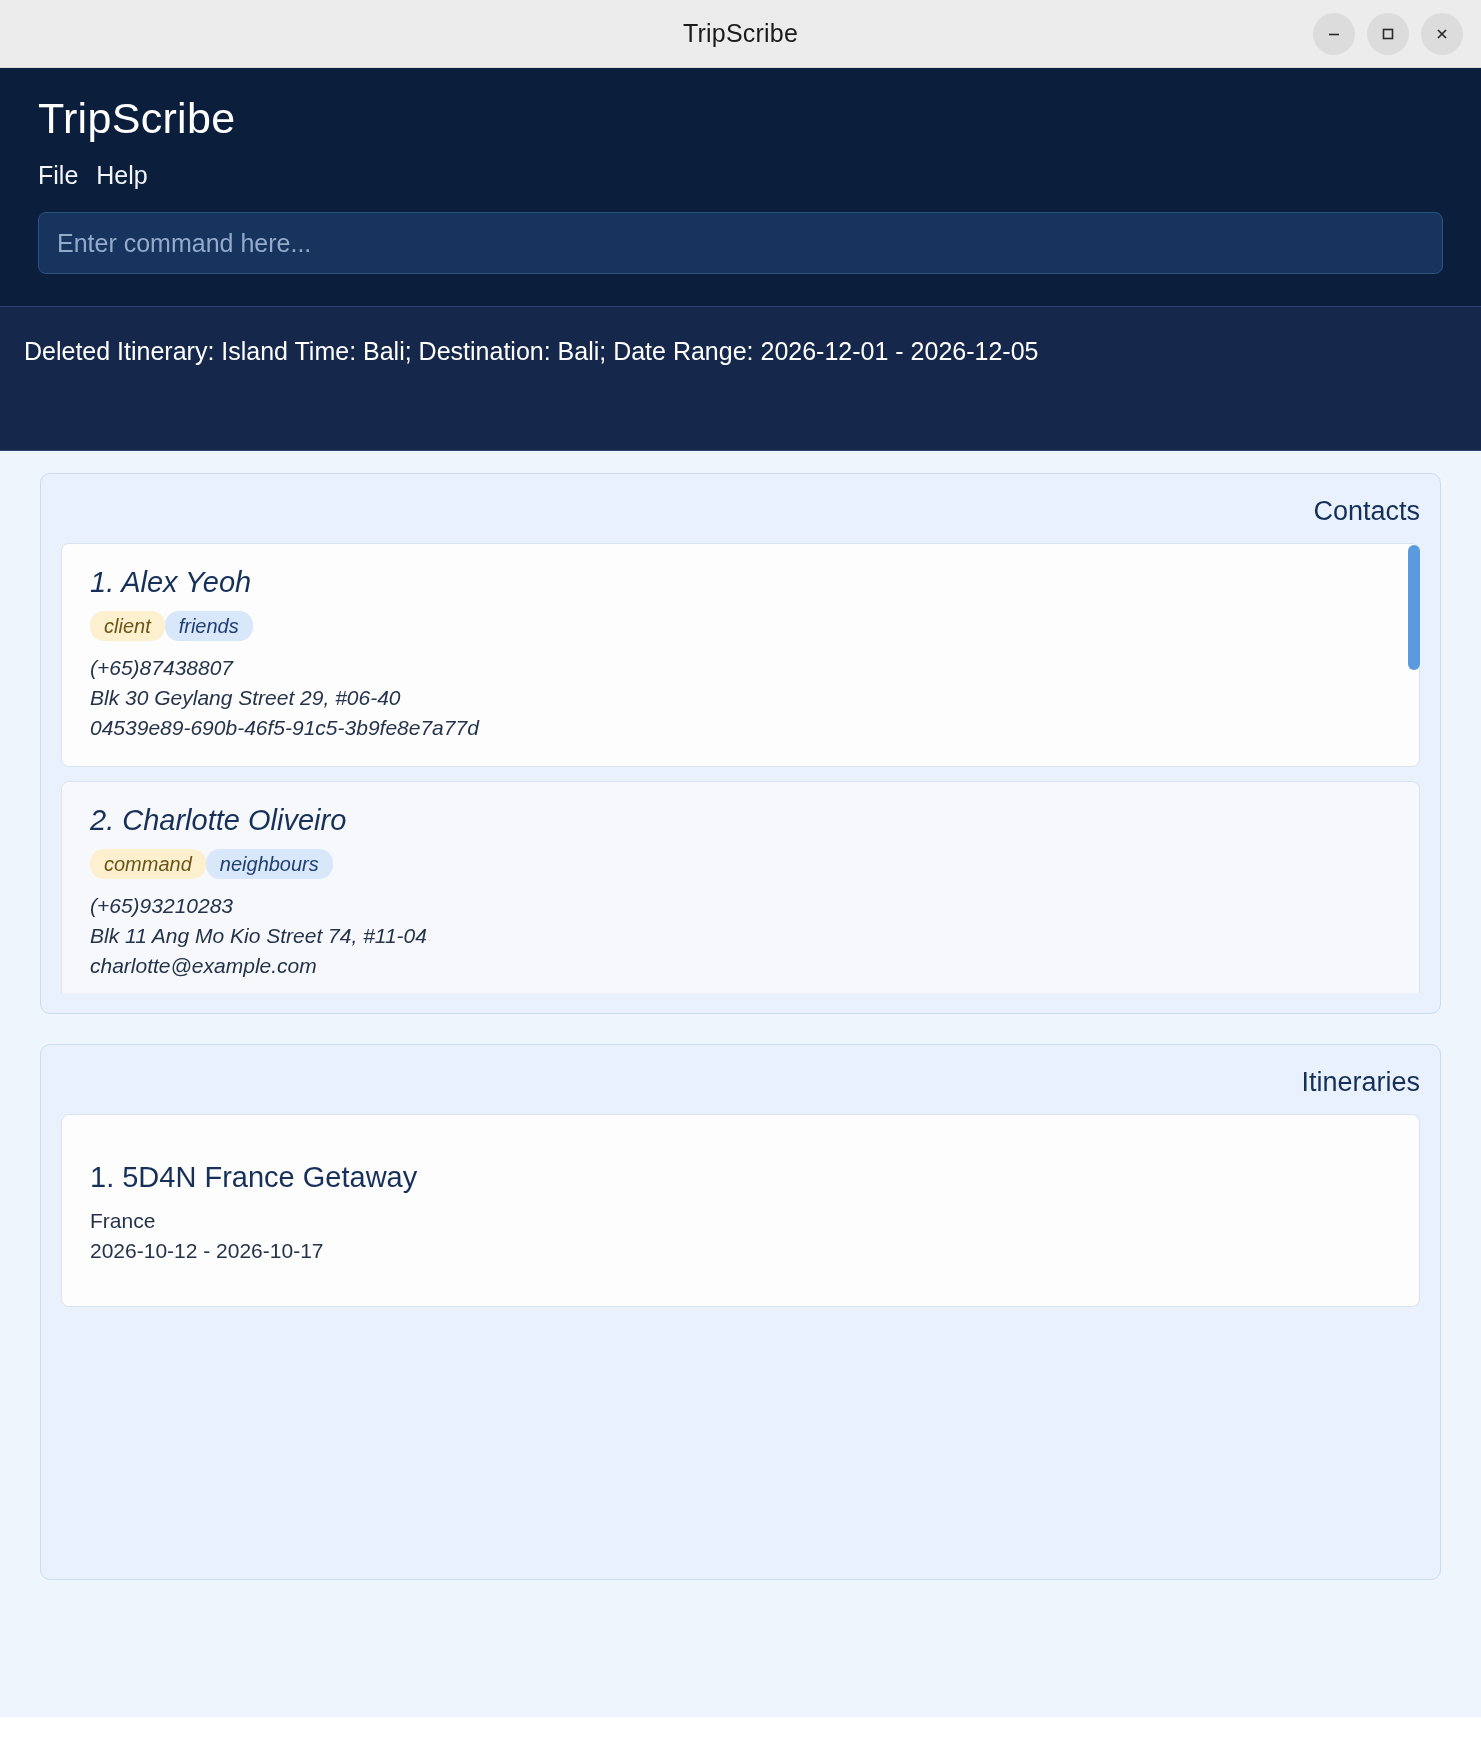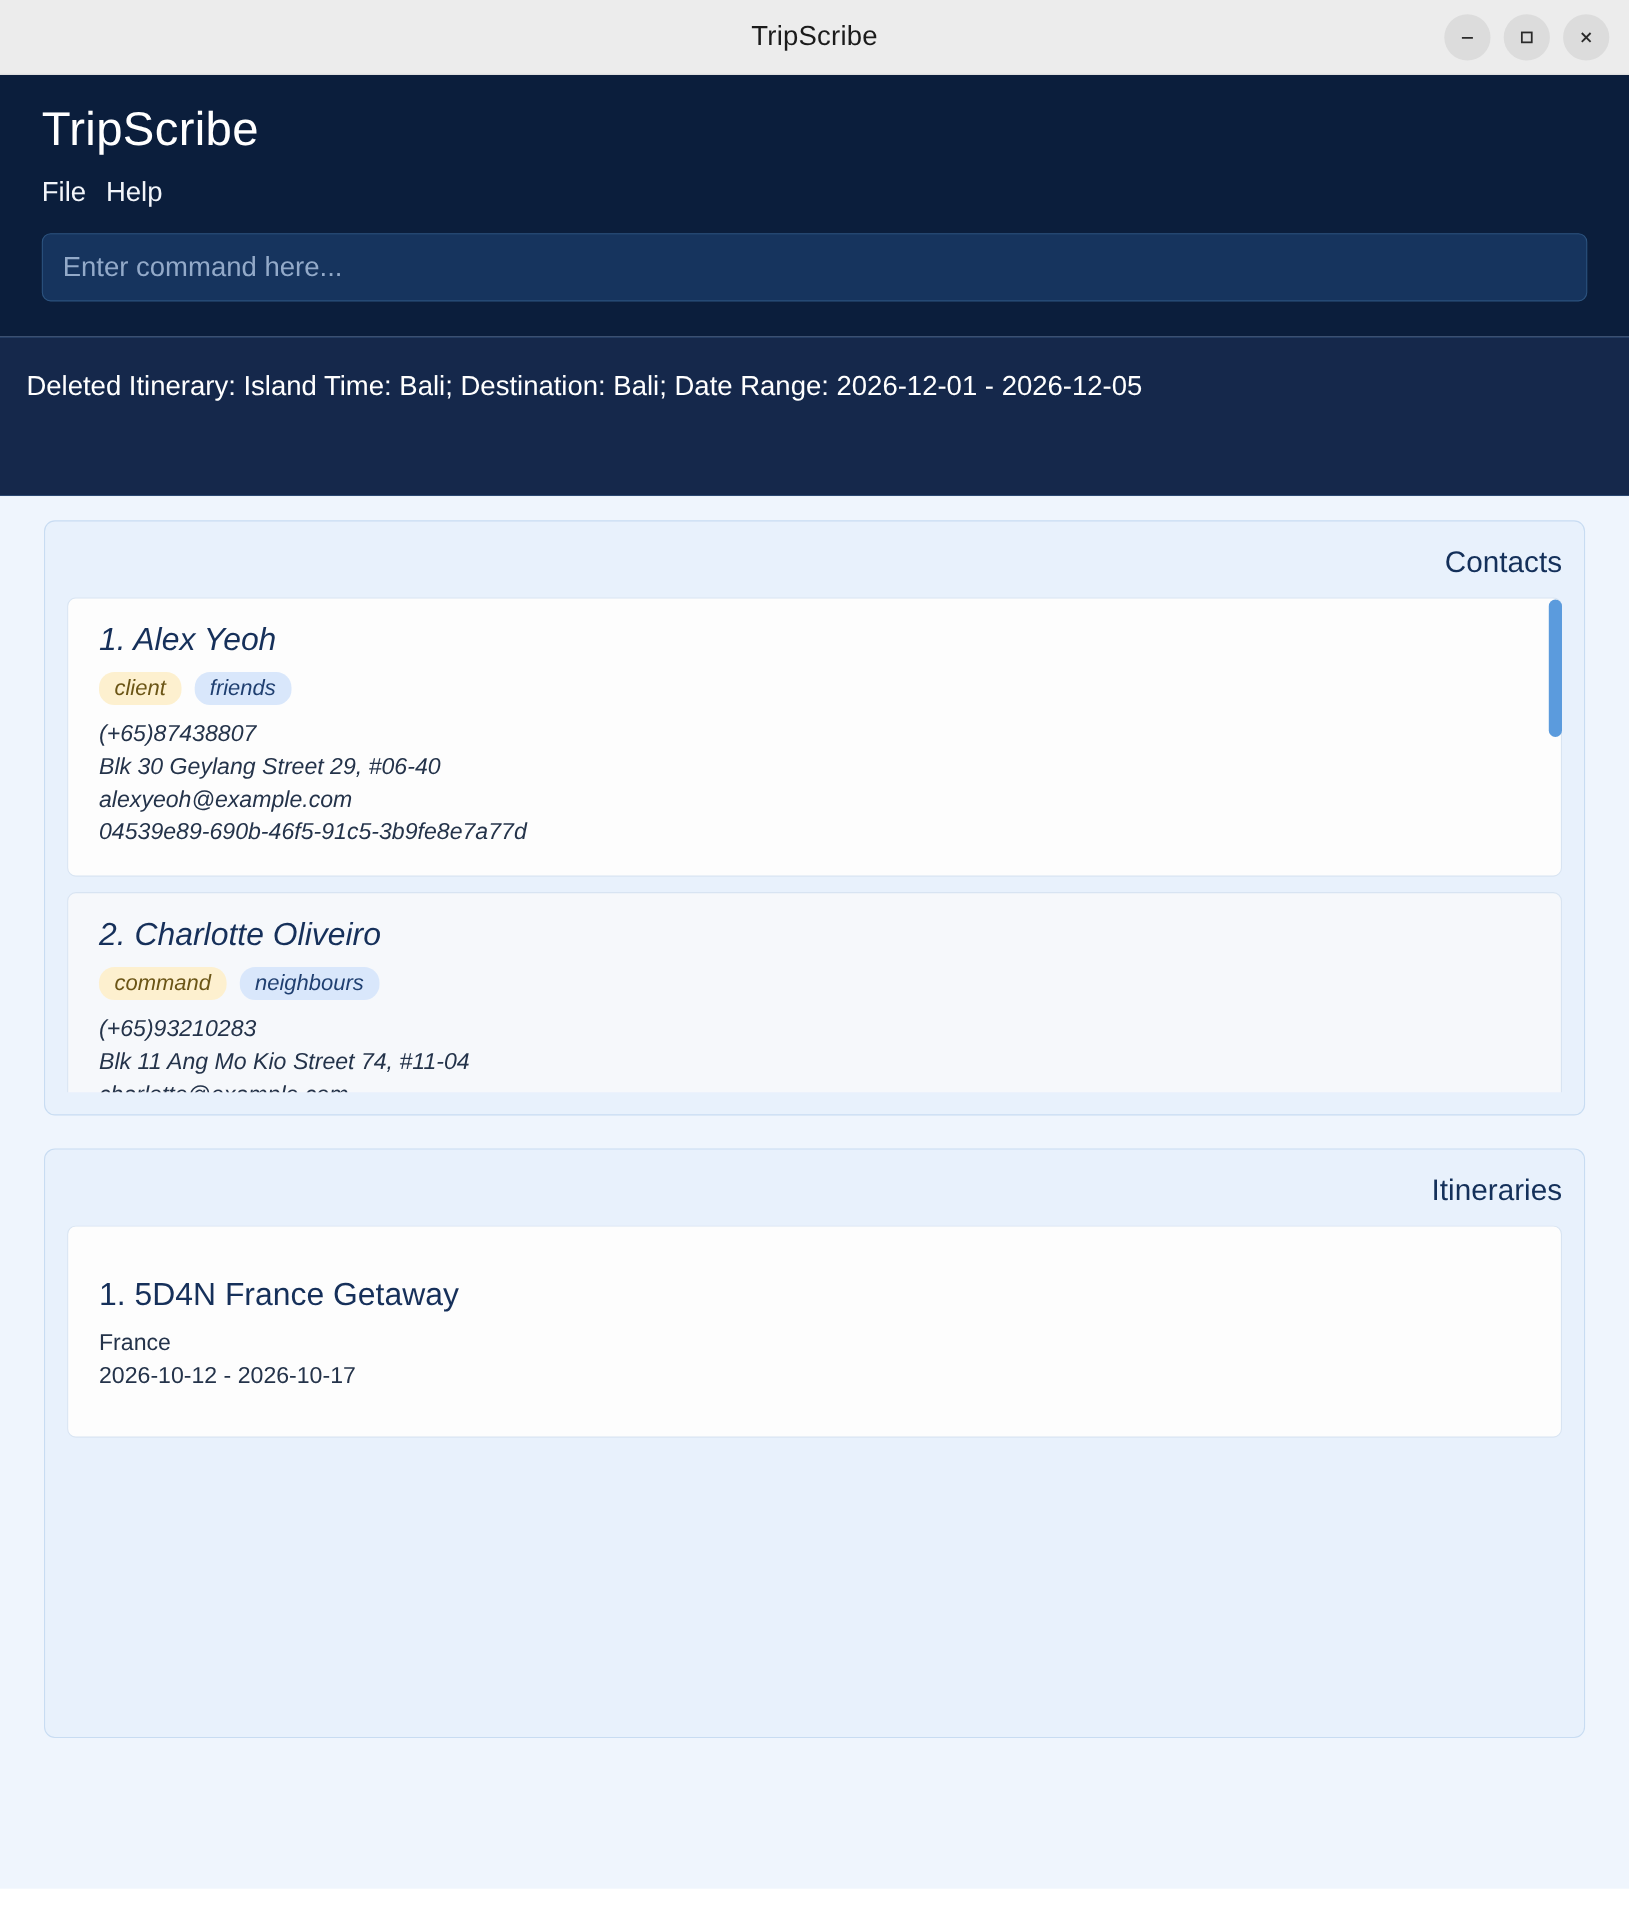--- a/index.html
+++ b/index.html
@@ -141,21 +141,21 @@
   .card.alt { background: #f6f8fb; }
 
   .card-title {
     font-size: 29px;
     color: #16305a;
     margin: 0 0 12px 0;
     font-weight: 400;
   }
   .tags {
     display: flex;
-    gap: 12px;
+    gap: 0;
     margin-bottom: 12px;
   }
   .tag {
     font-size: 20px;
     padding: 5px 14px;
     border-radius: 14px;
     line-height: 1;
   }
   .tag-amber { background: #fdf0cf; color: #6b5516; }
   .tag-blue { background: #d9e7fb; color: #1f3f70; }
@@ -238,21 +238,20 @@
     <div class="list-viewport contacts-viewport">
 
       <div class="card">
         <div class="card-title">1. Alex Yeoh</div>
         <div class="tags">
           <span class="tag tag-amber">client</span>
           <span class="tag tag-blue">friends</span>
         </div>
         <div class="card-line">(+65)87438807</div>
         <div class="card-line">Blk 30 Geylang Street 29, #06-40</div>
-        <div class="card-line">alexyeoh@example.com</div>
         <div class="card-line">04539e89-690b-46f5-91c5-3b9fe8e7a77d</div>
       </div>
 
       <div class="card alt">
         <div class="card-title">2. Charlotte Oliveiro</div>
         <div class="tags">
           <span class="tag tag-amber">command</span>
           <span class="tag tag-blue">neighbours</span>
         </div>
         <div class="card-line">(+65)93210283</div>

